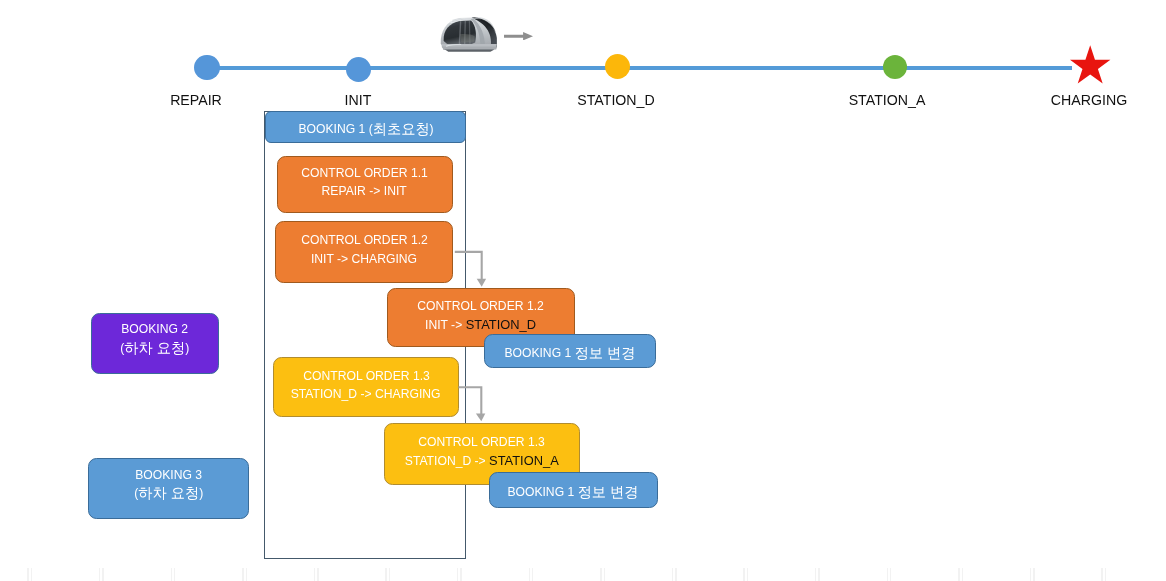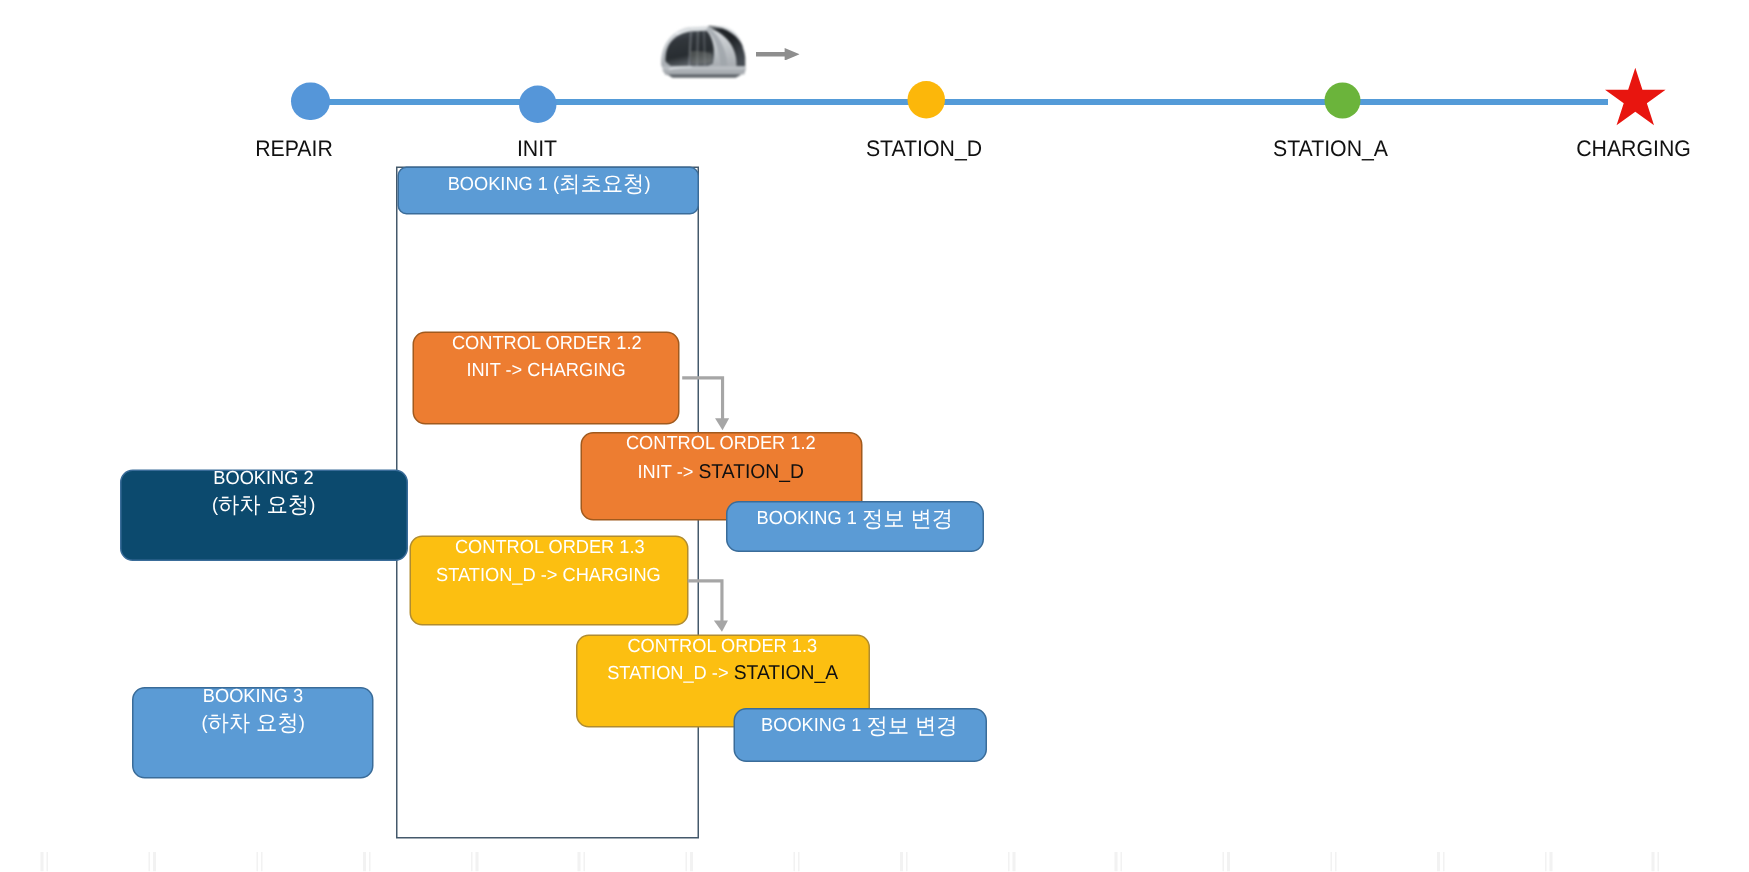--- a/index.html
+++ b/index.html
@@ -42,30 +42,30 @@
 
   
   #group-frame {
     position:absolute; left:264.2px; top:111.4px; width:201.6px; height:447.2px;
     box-sizing:border-box; border:1.2px solid #44596b; background:transparent;
   }
 
   
   .rbox {
     position:absolute; box-sizing:border-box; border-radius:8.5px;
-    display:flex; flex-direction:column; align-items:center; justify-content:flex-start;
+    display:flex; flex-direction:column; align-items:center; justify-content:center;
     color:#ffffff; text-align:center; white-space:nowrap;
     font-size:12.6px; line-height:18.5px;
   }
   .rbox .ln { display:block; transform:scaleX(0.965) translateY(-2.4px); transform-origin:50% 50%; }
   #booking1 .ln, #note-1 .ln, #note-2 .ln { transform:scaleX(0.965) translateY(1.6px); }
   #booking2 .ln, #booking3 .ln { transform:scaleX(0.965) translateY(-4.2px); }
 
   #booking1 { left:265.4px; top:111.2px; width:201px; height:32.1px; background:#5b9bd5; border:1.1px solid #3a6c99; border-radius:6px; }
-  #booking2 { left:80px;  top:312.5px; width:192px;   height:61.2px; background:#0c4a6e; border:1.1px solid #3a6c99; }
+  #booking2 { left:91px;  top:312.5px; width:128px;   height:61.2px; background:#6d28d9; border:1.1px solid #3a6c99; }
   #booking3 { left:88.1px;  top:457.5px; width:161.3px; height:61.9px; background:#5b9bd5; border:1.1px solid #3a6c99; }
 
   #co-1-1   { left:276.5px; top:155.7px; width:176px;   height:57px;   background:#ed7d31; border:1.1px solid #a05a1e; }
   #co-1-2   { left:275.4px; top:220.8px; width:178px;   height:61.8px; background:#ed7d31; border:1.1px solid #a05a1e; }
   #co-1-2b  { left:387.2px; top:288px;   width:187.5px; height:59.3px; background:#ed7d31; border:1.1px solid #a05a1e; }
   #co-1-3   { left:272.9px; top:357.3px; width:186.4px; height:59.8px; background:#fcbf11; border:1.1px solid #b08c30; }
   #co-1-3b  { left:383.7px; top:422.8px; width:195.9px; height:61.9px; background:#fcbf11; border:1.1px solid #b08c30; }
   #co-1-4   { left:271.2px; top:491.2px; width:186.3px; height:58px;   background:#6caf45; border:1.1px solid #507a2c; }
 
   #note-1   { left:483.6px; top:334.4px; width:172.6px; height:34.1px; background:#5b9bd5; border:1.1px solid #3a6c99; }
@@ -171,20 +171,24 @@
   <div class="rbox" id="booking2">
     <span class="ln">BOOKING 2</span>
     <span class="ln">(<span class="ko">하차 요청</span>)</span>
   </div>
 
   <div class="rbox" id="booking3">
     <span class="ln">BOOKING 3</span>
     <span class="ln">(<span class="ko">하차 요청</span>)</span>
   </div>
 
+  <div class="rbox" id="co-1-1">
+    <span class="ln">CONTROL ORDER 1.1</span>
+    <span class="ln">REPAIR -&gt; INIT</span>
+  </div>
 
   <div class="rbox" id="co-1-2">
     <span class="ln">CONTROL ORDER 1.2</span>
     <span class="ln">INIT -&gt; CHARGING</span>
   </div>
 
   <div class="rbox" id="co-1-2b">
     <span class="ln">CONTROL ORDER 1.2</span>
     <span class="ln"><span>INIT -&gt; </span><span class="hl">STATION_D</span></span>
   </div>

